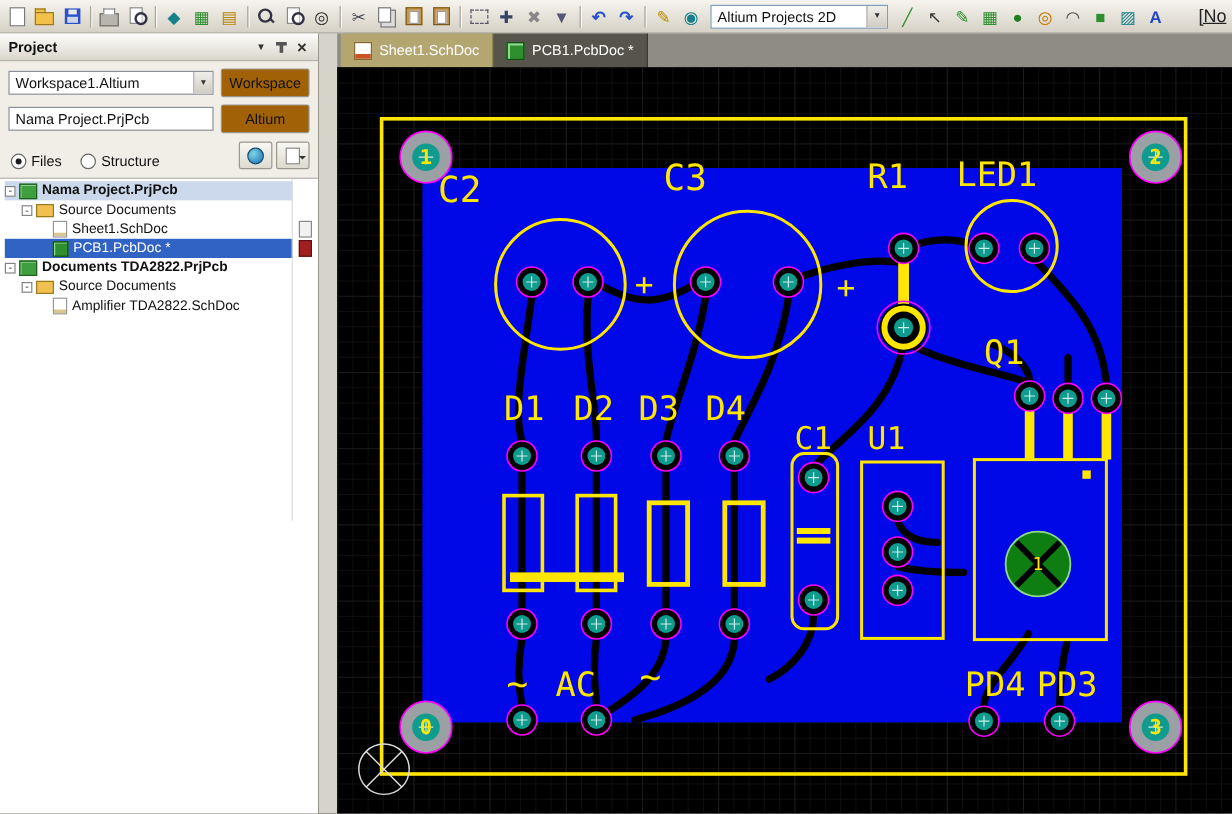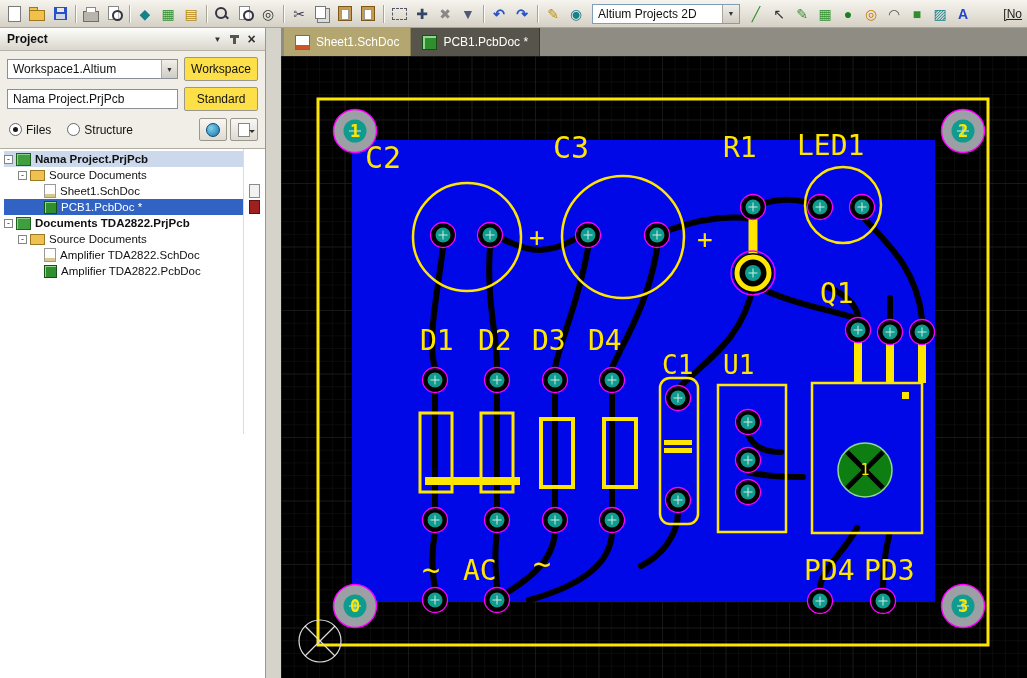--- a/index.html
+++ b/index.html
@@ -16,21 +16,21 @@
     display:flex;align-items:center;gap:1px;padding:0 3px;
   }
   .tbi{width:22px;height:22px;flex:none;display:flex;align-items:center;justify-content:center;
        font-size:14px;border-radius:2px;color:#444;}
   .tbi.bold{font-weight:bold;}
   .tsep{width:1px;height:18px;background:#a9a59b;margin:0 3px;box-shadow:1px 0 0 #fbfaf6;flex:none;}
   .combo{height:20px;width:148px;flex:none;background:#fff;border:1px solid #7f9db9;margin:0 4px;
          display:flex;align-items:center;font-size:12px;padding-left:5px;box-sizing:border-box;color:#111;}
   .combo .carr{margin-left:auto;width:16px;height:100%;background:linear-gradient(#f0efe9,#cfccc2);
          border-left:1px solid #a8a49a;display:flex;align-items:center;justify-content:center;font-size:7px;color:#333;}
-  .tright{margin-left:auto;font-size:12px;color:#222;padding-right:2px;white-space:nowrap;text-decoration:underline;}
+  .tright{margin-left:auto;font-size:15px;color:#222;padding-right:2px;white-space:nowrap;text-decoration:underline;}
   
   .i-page{width:11px;height:14px;background:#fff;border:1px solid #7a7a7a;}
   .i-folder{width:14px;height:9px;background:#f3c14a;border:1px solid #9a7a20;position:relative;margin-top:4px;}
   .i-folder::before{content:"";position:absolute;top:-4px;left:-1px;width:7px;height:2px;background:#f3c14a;border:1px solid #9a7a20;border-bottom:none;}
   .i-save{width:13px;height:13px;background:#2a52c8;position:relative;}
   .i-save::before{content:"";position:absolute;top:1px;left:3px;width:7px;height:4px;background:#e8e8e8;}
   .i-save::after{content:"";position:absolute;bottom:1px;left:2px;width:9px;height:5px;background:#cfd4e8;}
   .i-print{width:14px;height:9px;background:#b8b5ac;border:1px solid #6f6d66;position:relative;margin-top:6px;}
   .i-print::before{content:"";position:absolute;top:-5px;left:2px;width:8px;height:4px;background:#fff;border:1px solid #888;border-bottom:none;}
   .i-mag{width:16px;height:16px;position:relative;}
@@ -55,23 +55,23 @@
   .hic{width:17px;height:15px;display:flex;align-items:center;justify-content:center;color:#333;flex:none;}
   .hic.arr{font-size:8px;}
   .hic.close{font-size:14px;font-weight:bold;}
   .pinic{width:3px;height:9px;background:#555;position:relative;margin:0 7px;flex:none;}
   .pinic::after{content:"";position:absolute;top:0;left:-3px;width:9px;height:3px;background:#555;}
   .prow{display:flex;gap:6px;margin:6px 7px 0 7px;align-items:center;}
   .pbox{flex:1;height:20px;background:#fff;border:1px solid #8a8f98;display:flex;align-items:center;
         font-size:12px;padding-left:5px;box-sizing:border-box;color:#111;overflow:hidden;white-space:nowrap;}
   .pbox .arr{margin-left:auto;width:15px;height:100%;background:linear-gradient(#f0efe9,#cfccc2);
         border-left:1px solid #aaa;display:flex;align-items:center;justify-content:center;font-size:7px;color:#333;flex:none;}
-  .pbtn{width:72px;height:22px;flex:none;background:#fde047;border:1px solid #9a978d;border-radius:2px;
+  .pbtn{width:72px;height:22px;flex:none;background:#a16207;border:1px solid #9a978d;border-radius:2px;
         font-size:12px;display:flex;align-items:center;justify-content:center;color:#111;}
-  .radios{display:flex;align-items:center;margin:7px 7px 5px 9px;font-size:12px;color:#111;}
+  .radios{display:flex;align-items:flex-end;margin:7px 7px 5px 9px;font-size:12px;color:#111;}
   .radio{display:flex;align-items:center;gap:4px;margin-right:16px;}
   .rdot{width:11px;height:11px;border-radius:50%;border:1px solid #666;background:#fff;position:relative;flex:none;}
   .rdot.on::after{content:"";position:absolute;left:3px;top:3px;width:5px;height:5px;border-radius:50%;background:#1a1a1a;}
   .radios .sp{flex:1;}
   .mbtn{width:26px;height:21px;border:1px solid #9a978d;background:linear-gradient(#f8f7f3,#dedacf);
         border-radius:2px;display:flex;align-items:center;justify-content:center;margin-left:3px;flex:none;}
   .i-globe{width:12px;height:12px;border-radius:50%;background:radial-gradient(circle at 4px 4px,#7fd4e8,#1a6fae);border:1px solid #0d4a7a;}
   .i-docarr{width:10px;height:12px;background:#fff;border:1px solid #888;position:relative;}
   .i-docarr::after{content:"";position:absolute;right:-6px;bottom:0;border:3px solid transparent;border-top-color:#333;}
   
@@ -198,21 +198,21 @@
       <span>Workspace1.Altium</span>
       <span class="arr">▼</span>
     </div>
     <div class="pbtn">Workspace</div>
   </div>
 
   <div class="prow">
     <div class="pbox">
       <span>Nama Project.PrjPcb</span>
     </div>
-    <div class="pbtn">Standard</div>
+    <div class="pbtn">Altium</div>
   </div>
 
   <div class="radios">
     <span class="radio">
       <span class="rdot on"></span>
       <span>Files</span>
     </span>
     <span class="radio">
       <span class="rdot"></span>
       <span>Structure</span>
@@ -282,29 +282,20 @@
         <span class="tlabel">Source Documents</span>
       </span>
         <span class="tstatus"></span>
     </div>
     <div class="trow">
       <span class="hl">
           <span class="ind2"></span>
           <span class="nde"></span>
         <span class="ticon ic-sch"></span>
         <span class="tlabel">Amplifier TDA2822.SchDoc</span>
-      </span>
-        <span class="tstatus"></span>
-    </div>
-    <div class="trow">
-      <span class="hl">
-          <span class="ind2"></span>
-          <span class="nde"></span>
-        <span class="ticon ic-pcb"></span>
-        <span class="tlabel">Amplifier TDA2822.PcbDoc</span>
       </span>
         <span class="tstatus"></span>
     </div>
   </div>
 </div>
 
 <div class="splitter"></div>
 
 <div class="tabbar">
   <div class="tab sch">

